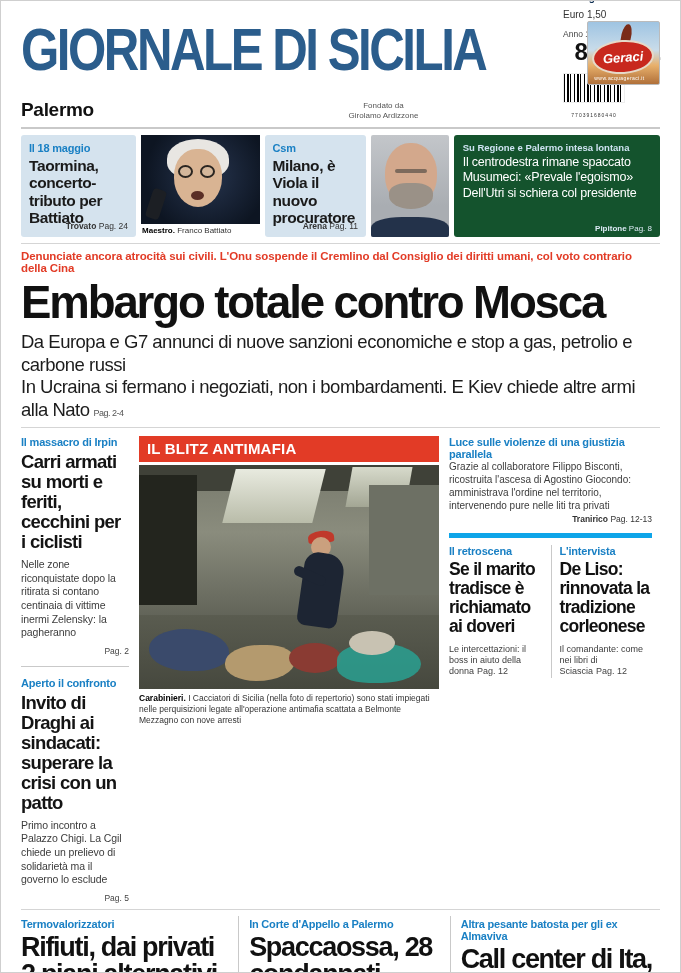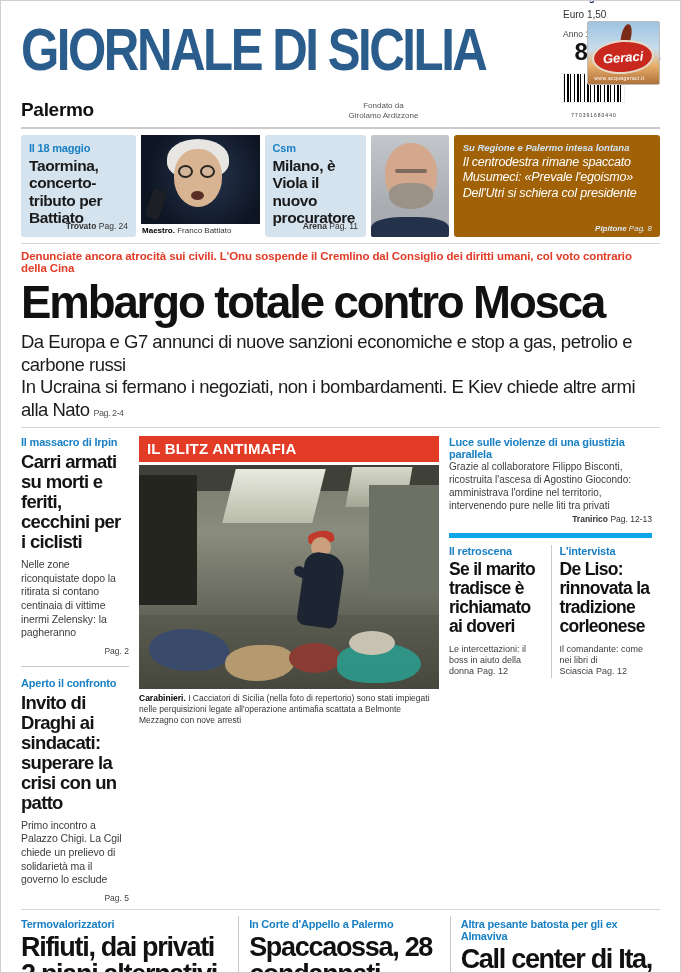--- a/index.html
+++ b/index.html
@@ -43,21 +43,21 @@
 
   
   .teasers { display:flex; gap:5px; height:102px; }
   .tbox { background:#d5e3ee; border-radius:3px; padding:7px 8px; position:relative; }
   .kicker-blue { color:#1a80c4; font-weight:bold; font-size:11px; letter-spacing:-.2px; }
   .t-head { font-size:15.5px; font-weight:600; letter-spacing:-.4px; line-height:1.12; margin-top:3px; color:#1a1a1a; }
   .t-by { position:absolute; right:8px; bottom:6px; font-size:8.5px; color:#333; }
   .t-by b { font-size:8.5px; }
   .tbox1 { width:118px; }
   .tbox2 { width:104px; }
-  .tdark { width:212px; background:#a16207; border-radius:3px; padding:7px 9px; position:relative;font-style:italic; }
+  .tdark { width:212px; background:#14532d; border-radius:3px; padding:7px 9px; position:relative; }
   .tdark .kicker-w { color:#cfe3f2; font-weight:bold; font-size:9.5px; }
   .tdark .t-head-w { color:#fff; font-size:12.5px; font-weight:500; letter-spacing:-.2px; line-height:1.22; margin-top:2px; }
   .tdark .t-by-w { position:absolute; right:8px; bottom:4px; font-size:8px; color:#dce9f4; }
 
   .tphoto-wrap { width:122px; display:flex; flex-direction:column; }
   .photo-battiato { flex:1; position:relative; background:radial-gradient(circle at 55% 45%, #27354f 0%, #0d1522 75%); overflow:hidden; }
   .b-hair { position:absolute; left:26px; top:4px; width:62px; height:40px; background:#e8e6e2; border-radius:50% 50% 40% 40%; }
   .b-face { position:absolute; left:33px; top:14px; width:48px; height:58px; background:#d9b493; border-radius:46% 46% 50% 50%; }
   .b-glass1,.b-glass2 { position:absolute; top:30px; width:15px; height:13px; border:2.5px solid #2a2520; border-radius:50%; background:rgba(200,190,180,.25); }
   .b-glass1 { left:37px; } .b-glass2 { left:59px; }

